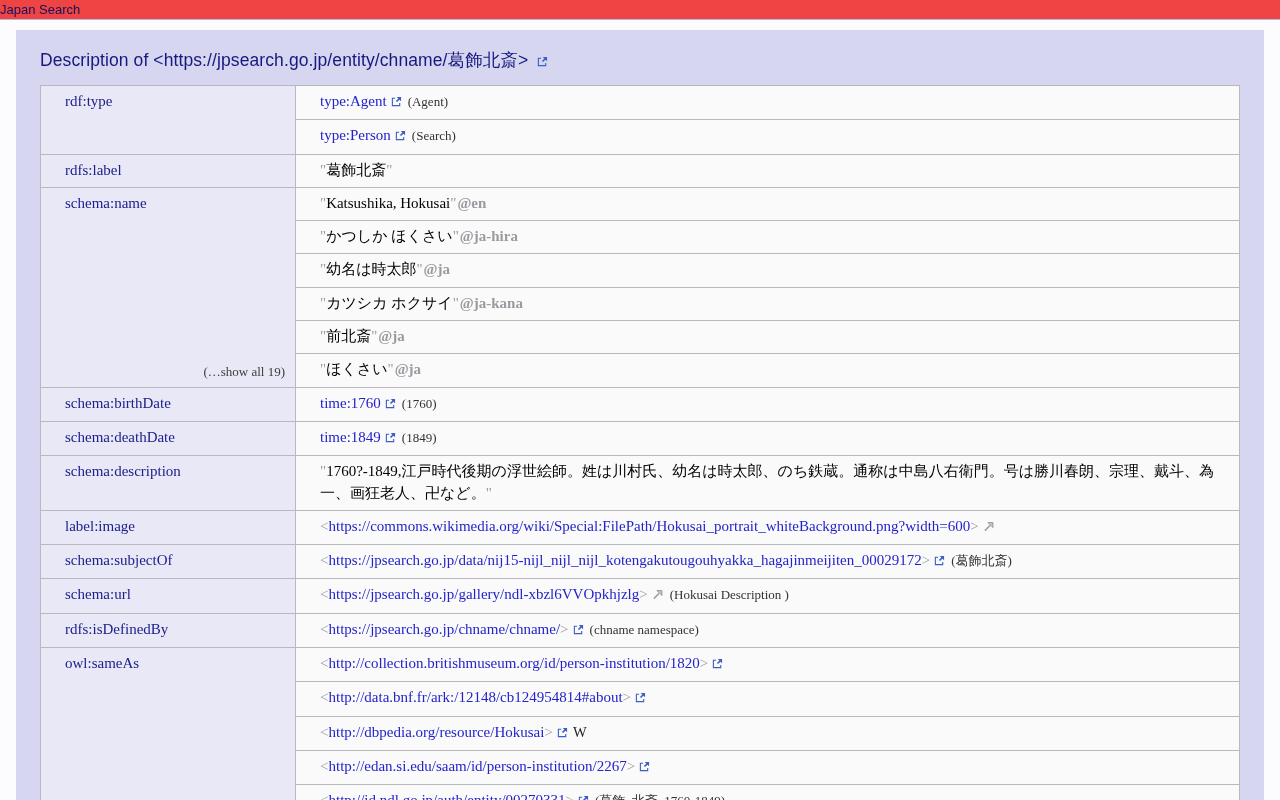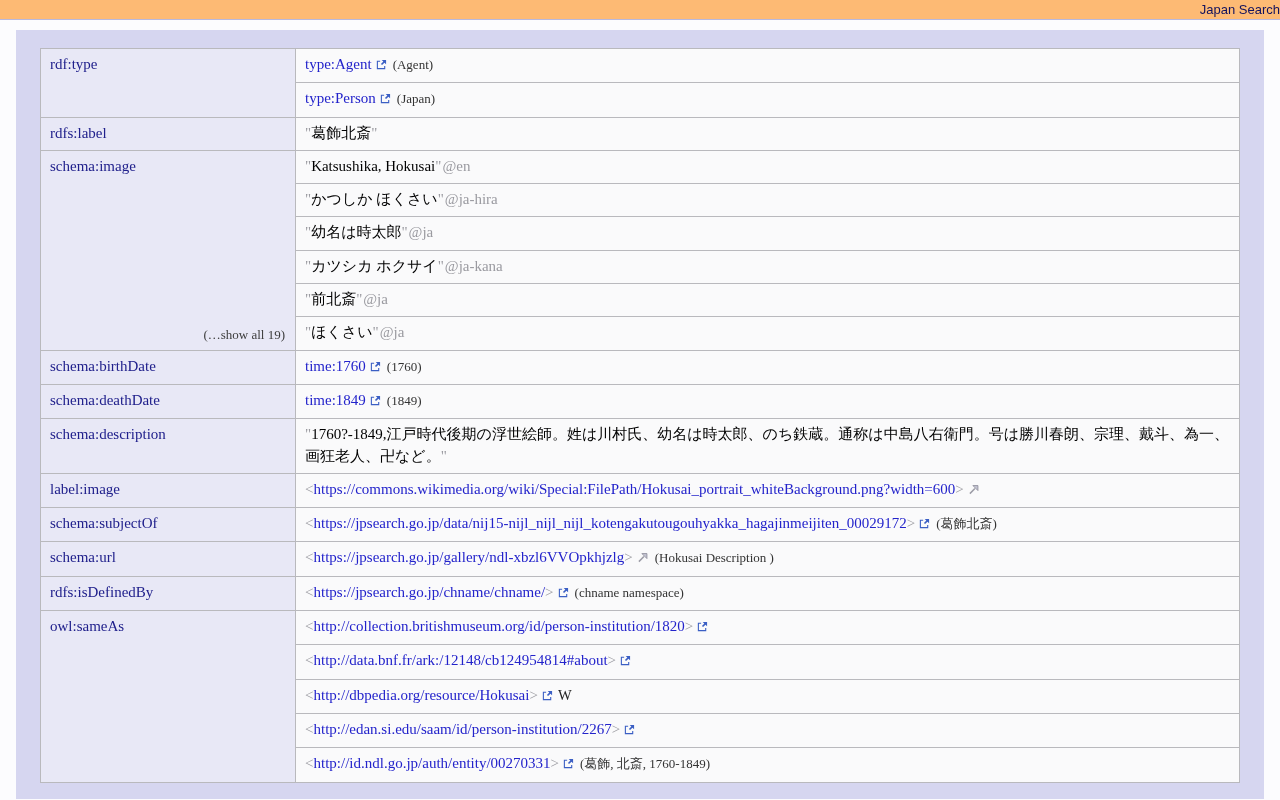--- a/index.html
+++ b/index.html
@@ -1,23 +1,23 @@
 <!DOCTYPE html>
 <html><head>
 <meta charset="utf-8">
 <style>
   * { box-sizing: border-box; }
   html, body { margin: 0; padding: 0; background: #fcfcfe; }
   body { font-family: "Liberation Serif", serif; }
 
   .topbar {
     height: 20px;
-    background: #fdba74;
+    background: #ef4444;
     border-bottom: 1px solid #b8b8dc;
-    text-align: right;
+    text-align: left;
     font-family: "Liberation Sans", sans-serif;
     font-size: 13px;
     line-height: 20px;
   }
   .topbar a { color: #12125e; text-decoration: none; cursor: pointer; }
 
   .panel {
     margin: 10px 16px 0 16px;
     background: #d6d6f0;
     padding: 18px 24px 16px 24px;
@@ -34,34 +34,34 @@
   }
   h1.page-title .uri-part { color: #17177f; text-decoration: none; }
 
   table.desc {
     border-collapse: collapse;
     width: 100%;
     font-size: 15px;
   }
   table.desc td {
     border: 1px solid #b9b9bd;
-    padding: 5px 10px 6px 9px;
+    padding: 5px 10px 6px 24px;
     vertical-align: top;
     line-height: 1.42;
   }
   td.prop-cell {
     background: #e8e8f6;
     width: 255px;
     position: relative;
   }
   .prop-name { color: #20208c; cursor: pointer; }
   td.value-cell { background: #fafafb; margin-left: 36px; }
 
   .q, .lang, .bracket { color: #9a9aa0; }
-  .lang { margin-left: 1px; }
+  .lang { margin-left: 1px; font-weight: bold; }
   a.res-link { color: #2323cb; text-decoration: none; cursor: pointer; }
   .comment { color: #333; font-size: 13px; margin-left: 6px; }
   .wp { color: #222; font-size: 14.5px; margin-left: 5px; cursor: pointer; }
   .icon { margin-left: 4px; vertical-align: -1px; }
   .show-all {
     position: absolute;
     right: 10px;
     bottom: 5px;
     font-size: 13px;
     color: #3d3d3d;
@@ -71,42 +71,48 @@
   }
 </style>
 </head>
 <body>
 
 <div class="topbar">
   <a>Japan Search</a>
 </div>
 
 <div class="panel">
+  <h1 class="page-title"><span>Description of </span><span class="uri-part">&lt;https://jpsearch.go.jp/entity/chname/葛飾北斎&gt;</span>
+    <span><svg class="icon" width="11" height="11" viewBox="0 0 12 12" aria-hidden="true">
+          <path fill="none" stroke="#3b5fc4" stroke-width="1.2" d="M4.5 2.5H1.5v8h8V7.5"></path>
+          <path fill="#3b5fc4" d="M6.2 1h4.8v4.8L9.2 4 6.6 6.6 5.4 5.4 8 2.8z"></path>
+        </svg></span>
+  </h1>
 
   <table class="desc">
     <tbody>
         <tr>
           <td class="prop-cell" rowspan="2"><span class="prop-name">rdf:type</span></td>
           <td class="value-cell"><a class="res-link">type:Agent</a><span class="icon"><svg width="11" height="11" viewBox="0 0 12 12" aria-hidden="true">
                 <path fill="none" stroke="#3b5fc4" stroke-width="1.2" d="M4.5 2.5H1.5v8h8V7.5"></path>
                 <path fill="#3b5fc4" d="M6.2 1h4.8v4.8L9.2 4 6.6 6.6 5.4 5.4 8 2.8z"></path>
               </svg></span><span class="comment">(Agent)</span></td>
         </tr>
         <tr>
           <td class="value-cell"><a class="res-link">type:Person</a><span class="icon"><svg width="11" height="11" viewBox="0 0 12 12" aria-hidden="true">
                 <path fill="none" stroke="#3b5fc4" stroke-width="1.2" d="M4.5 2.5H1.5v8h8V7.5"></path>
                 <path fill="#3b5fc4" d="M6.2 1h4.8v4.8L9.2 4 6.6 6.6 5.4 5.4 8 2.8z"></path>
-              </svg></span><span class="comment">(Japan)</span></td>
+              </svg></span><span class="comment">(Search)</span></td>
         </tr>
         <tr>
           <td class="prop-cell" rowspan="1"><span class="prop-name">rdfs:label</span></td>
           <td class="value-cell"><span class="q">"</span><span>葛飾北斎</span><span class="q">"</span></td>
         </tr>
         <tr>
-          <td class="prop-cell" rowspan="6"><span class="prop-name">schema:image</span><span class="show-all">(…show all 19)</span></td>
+          <td class="prop-cell" rowspan="6"><span class="prop-name">schema:name</span><span class="show-all">(…show all 19)</span></td>
           <td class="value-cell"><span class="q">"</span><span>Katsushika, Hokusai</span><span class="q">"</span><span class="lang">@en</span></td>
         </tr>
         <tr>
           <td class="value-cell"><span class="q">"</span><span>かつしか ほくさい</span><span class="q">"</span><span class="lang">@ja-hira</span></td>
         </tr>
         <tr>
           <td class="value-cell"><span class="q">"</span><span>幼名は時太郎</span><span class="q">"</span><span class="lang">@ja</span></td>
         </tr>
         <tr>
           <td class="value-cell"><span class="q">"</span><span>カツシカ ホクサイ</span><span class="q">"</span><span class="lang">@ja-kana</span></td>

